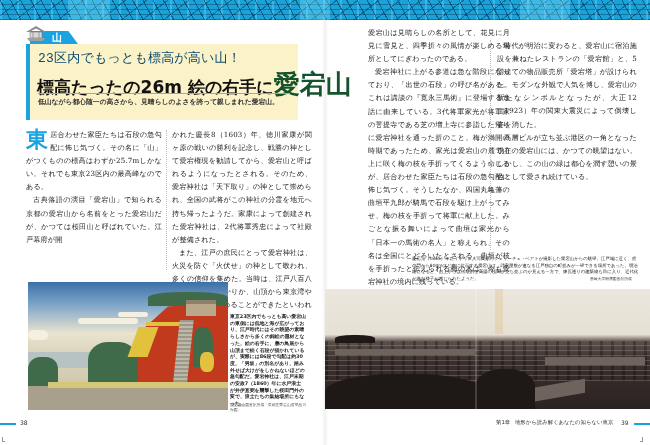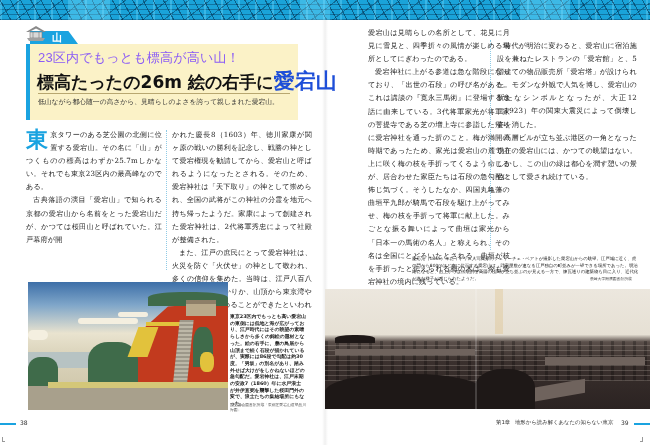--- a/index.html
+++ b/index.html
@@ -37,34 +37,34 @@
   }
   .shrine-icon {
     position: absolute; left: 24px; top: 24px; width: 24px; height: 18px;
   }
   .title-box {
     position: absolute; left: 26px; top: 44px; width: 272px; height: 76px;
     background: #fbf2c7;
     border-left: 4px solid #1aa3e0;
   }
   .subtitle {
-    position: absolute; left: 38px; top: 49px; font-family: Liberation Sans, sans-serif;
-    font-size: 13px; color: #8b5cf6; letter-spacing: 0.2px;
+    position: absolute; left: 38px; top: 49px; font-family: Liberation Mono, monospace;
+    font-size: 13px; color: #0c4a6e; letter-spacing: 0.2px;
   }
   .main-title {
     position: absolute; left: 37px; top: 67px; font-family: "DejaVu Sans", sans-serif;
     font-weight: bold; font-size: 17px; color: #111; white-space: nowrap;
   }
-  .main-title .accent { color: #1d4ed8; font-size: 21px; }
+  .main-title .accent { color: #14532d; font-size: 26px; }
   .title-rule {
     position: absolute; left: 38px; top: 93px; width: 252px; height: 1px; background: #b8a770;
   }
   .lead {
     position: absolute; left: 38px; top: 97px; width: 255px; font-family: "DejaVu Sans", sans-serif;
-    font-size: 6.8px; line-height: 11px; color: #333; font-weight: normal;
+    font-size: 6.8px; line-height: 11px; color: #333; font-weight: bold;
   }
 
   
   .col {
     position: absolute; top: 128px; font-size: 7.1px; line-height: 13.1px; color: #222;
     text-align: justify; letter-spacing: 0.15px;
   }
   .col p { text-indent: 1em; }
   .col p.noindent { text-indent: 0; }
   .col1 { left: 26px; width: 136px; }
@@ -170,21 +170,21 @@
 <div class="main-title">
   <span>標高たったの26m 絵の右手に</span><span class="accent">愛宕山</span>
 </div>
 <div class="title-rule"></div>
 <div class="lead">
   <div>低山ながら都心随一の高さから、見晴らしのよさを誇って親しまれた愛宕山。</div>
 </div>
 
 <div class="col col1">
   <p class="noindent">
-    <span class="dropcap">東</span><span>京タワーのある芝公園の北側に位置する愛宕山。その名に「山」がつくものの標高はわずか25.7mしかない。それでも東京23区内の最高峰なのである。</span>
+    <span class="dropcap">東</span><span>居合わせた家臣たちは石段の急勾配に怖じ気づく。その名に「山」がつくものの標高はわずか25.7mしかない。それでも東京23区内の最高峰なのである。</span>
   </p>
   <p>古典落語の演目「愛宕山」で知られる京都の愛宕山から名前をとった愛宕山だが、かつては桜田山と呼ばれていた。江戸幕府が開</p>
 </div>
 <div class="col-divider" style="left:166px;top:130px;height:140px;"></div>
 
 <div class="col col2">
   <p class="noindent">かれた慶長8（1603）年、徳川家康が関ヶ原の戦いの勝利を記念し、戦勝の神として愛宕権現を勧請してから、愛宕山と呼ばれるようになったとされる。そのため、愛宕神社は「天下取り」の神として崇められ、全国の武将がこの神社の分霊を地元へ持ち帰ったようだ。家康によって創建された愛宕神社は、2代将軍秀忠によって社殿が整備された。</p>
   <p>また、江戸の庶民にとって愛宕神社は、火災を防ぐ「火伏せ」の神として敬われ、多くの信仰を集めた。当時は、江戸八百八町を見渡せるばかりか、山頂から東京湾や房総半島まで眺めることができたといわれている。</p>
 </div>
 

